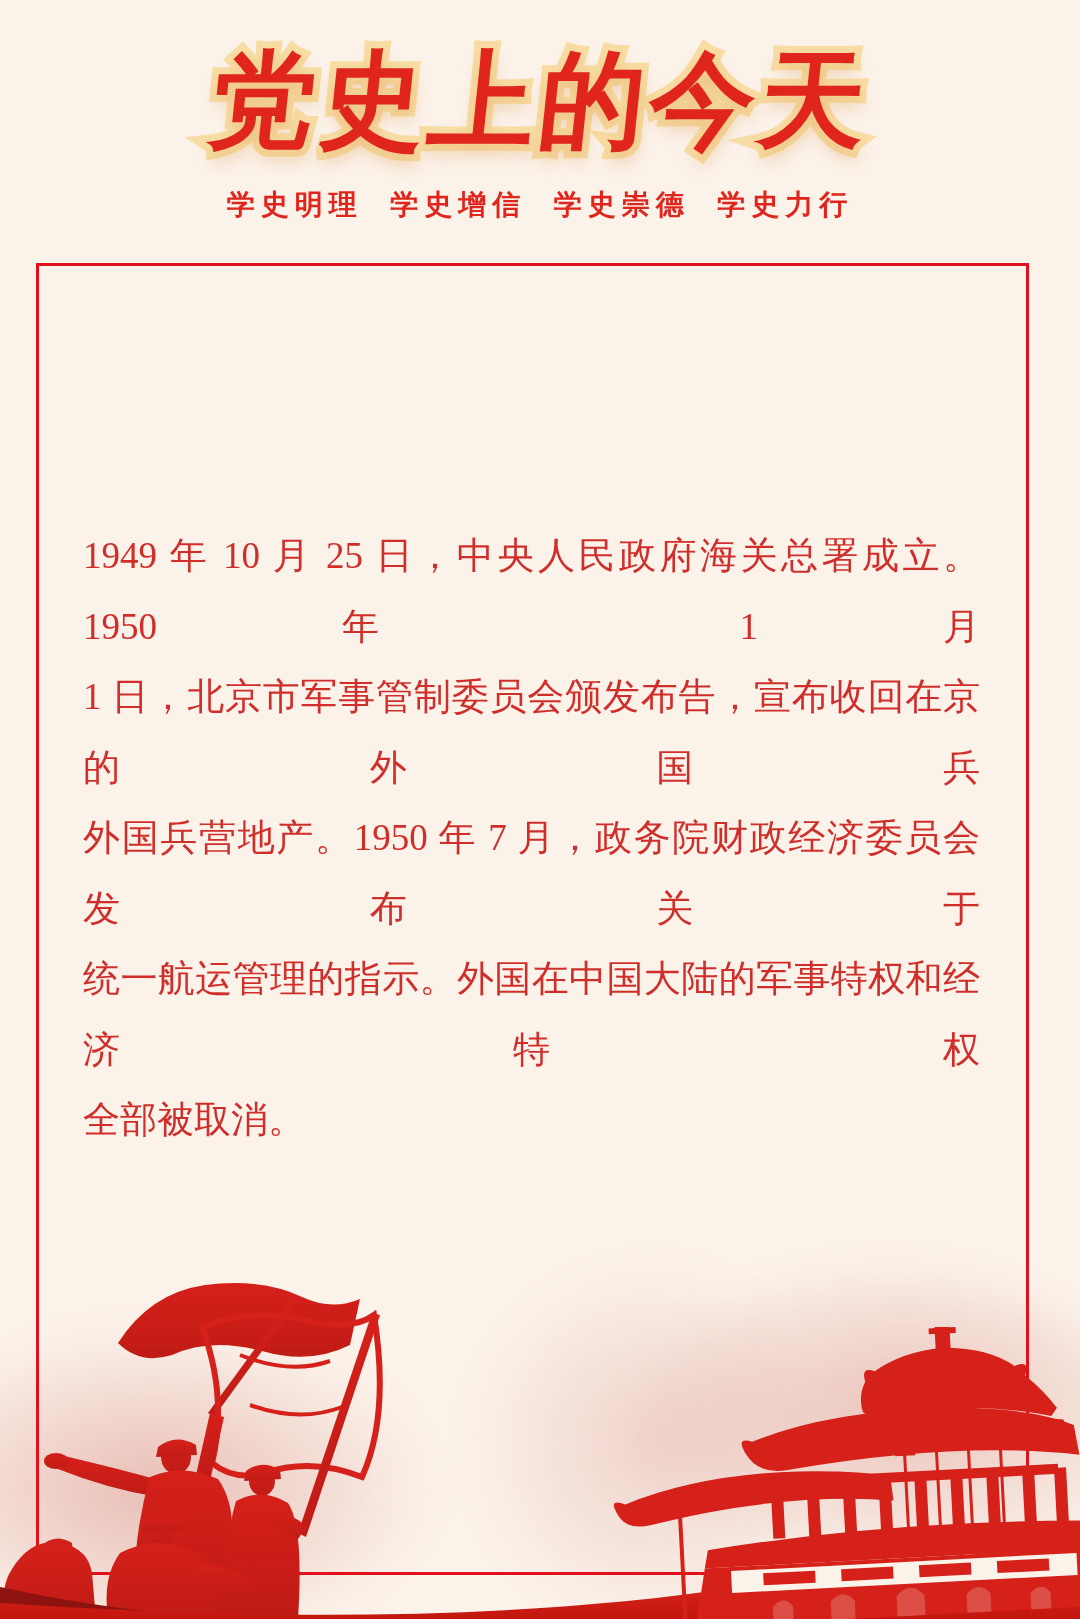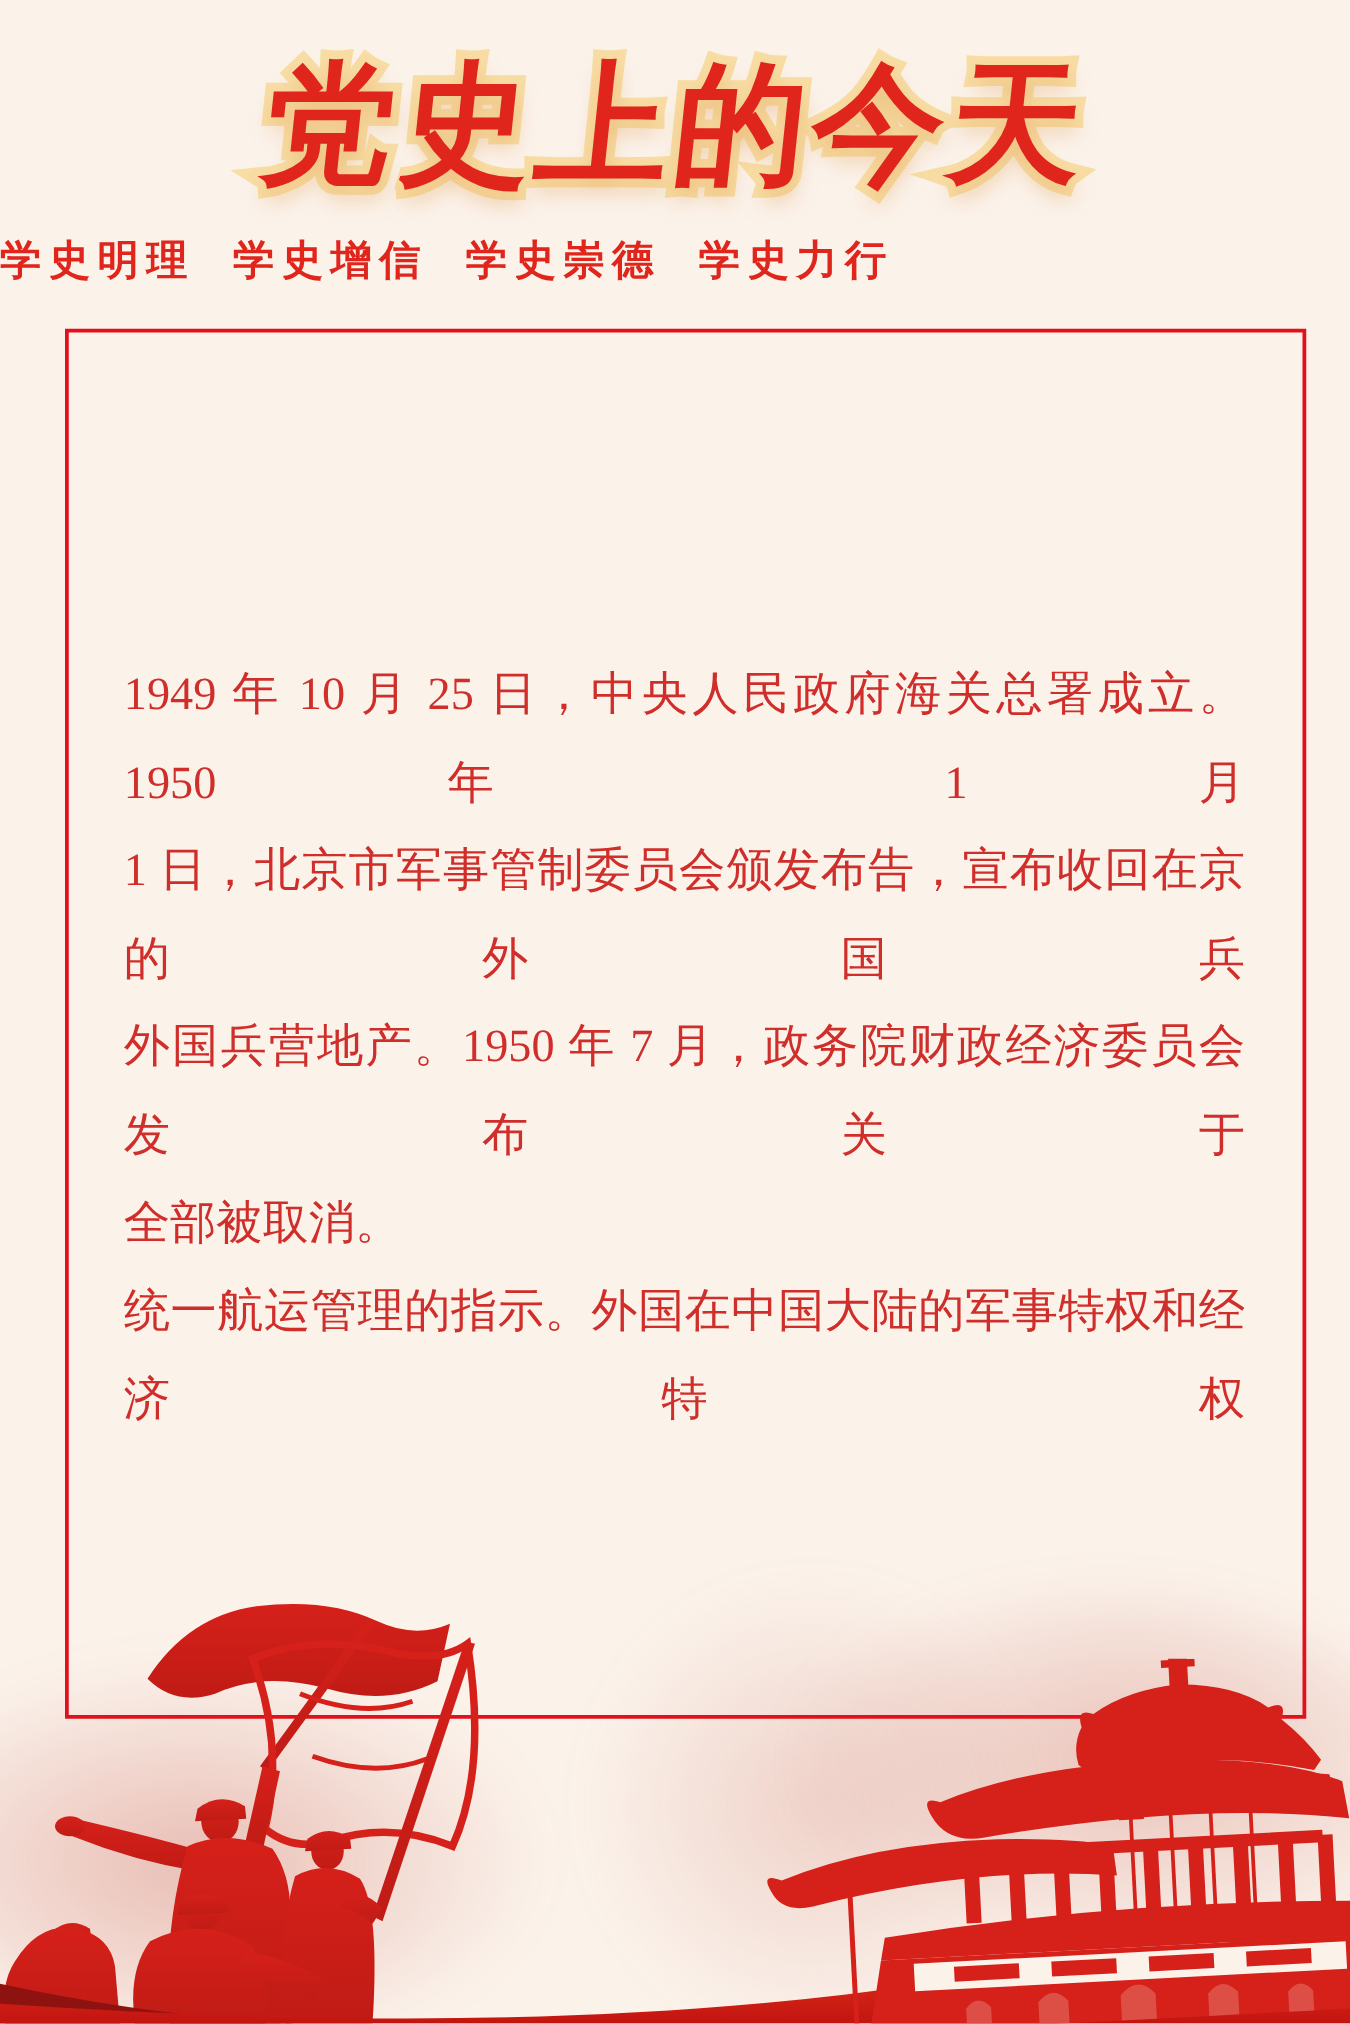--- a/index.html
+++ b/index.html
@@ -12,27 +12,27 @@
     position:absolute;top:40px;left:0;width:100%;text-align:center;
     font-size:106px;font-weight:900;letter-spacing:4px;
     color:#e0251c;
     -webkit-text-stroke:14px #f8dda4;
     paint-order:stroke fill;
     transform:skewX(-6deg);
     text-shadow:2px 10px 16px rgba(228,170,100,.55);
     margin:0;line-height:120px;white-space:nowrap;
   }
   .subtitle{
-    position:absolute;top:186px;left:0;width:100%;
-    font-size:33px;font-weight:800;letter-spacing:6px;color:#e0251c;
+    position:absolute;top:186px;left:0;width:100%;text-align:center;
+    font-size:28px;font-weight:800;letter-spacing:6px;color:#e0251c;
     white-space:pre;margin:0;
   }
   
   .content-box{
-    position:absolute;left:52px;top:263px;width:993px;height:1112px;
+    position:absolute;left:36px;top:263px;width:993px;height:1312px;
     border:3px solid #e2101c;box-sizing:border-box;
     padding:255px 46px 0 44px;z-index:1;
   }
   .article{
     font-family:"Liberation Serif","DejaVu Serif",serif;
     font-size:37px;line-height:70.5px;color:#d02e2a;
   }
   .article .line{width:100%;}
   .article .j{
     text-align:justify;text-align-last:justify;text-justify:inter-character;
@@ -56,22 +56,22 @@
 <div class="page">
 
   <h1 class="title">党史上的今天</h1>
   <div class="subtitle">学史明理  学史增信  学史崇德  学史力行</div>
 
   <section class="content-box">
     <div class="article">
       <div class="line j">1949 年 10 月 25 日，中央人民政府海关总署成立。1950 年 1 月</div>
       <div class="line j">1 日，北京市军事管制委员会颁发布告，宣布收回在京的外国兵</div>
       <div class="line j">外国兵营地产。1950 年 7 月，政务院财政经济委员会发布关于</div>
+      <div class="line j">统一航运管理的指示。外国在中国大陆的军事特权和经济特权</div>
       <div class="line">全部被取消。</div>
-      <div class="line j">统一航运管理的指示。外国在中国大陆的军事特权和经济特权</div>
     </div>
   </section>
 
   <div class="bottom-art">
 
     <div class="wash wash-left"></div>
     <div class="wash wash-mid"></div>
     <div class="wash wash-right"></div>
 
     <svg class="soldiers-svg" width="480" height="354" viewBox="0 0 480 354">

